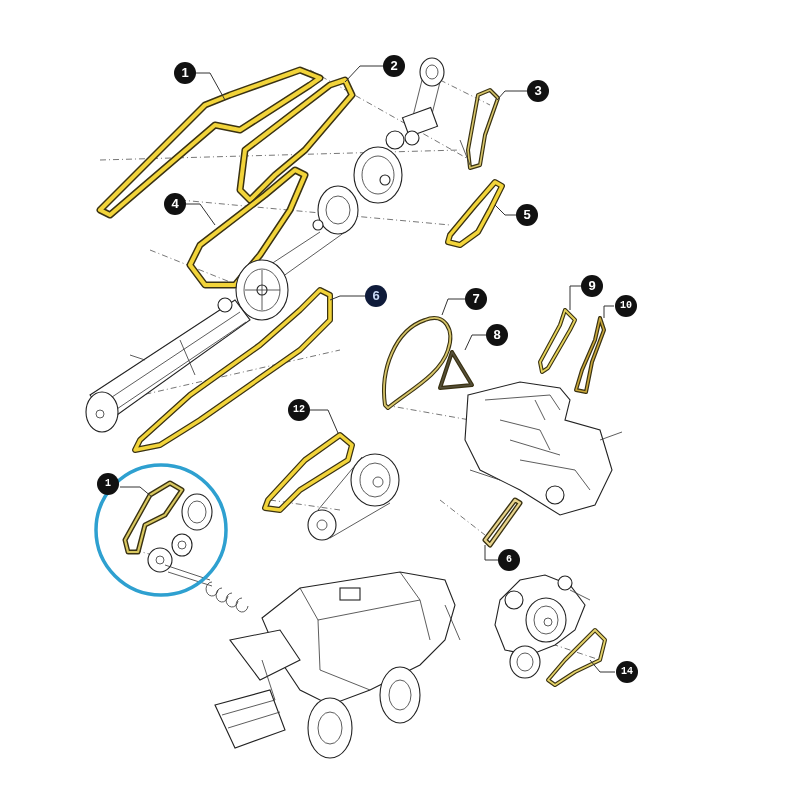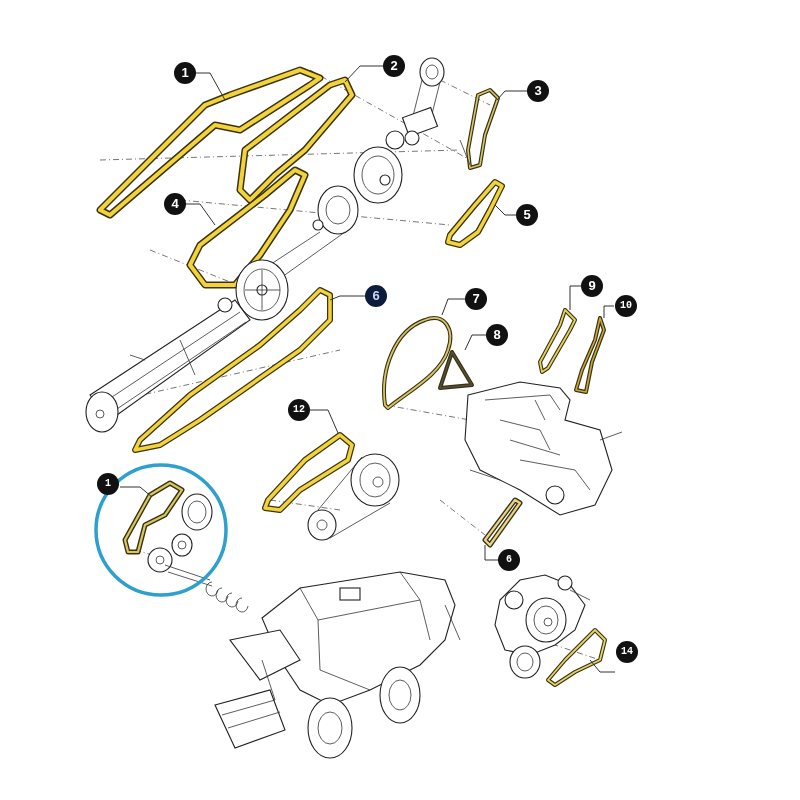--- a/index.html
+++ b/index.html
@@ -225,15 +225,15 @@
   <div class="callout" style="left:175px;top:204px">4</div>
   <div class="callout" style="left:527px;top:215px">5</div>
   <div class="callout alt" style="left:376px;top:296px">6</div>
   <div class="callout" style="left:476px;top:299px">7</div>
   <div class="callout" style="left:497px;top:335px">8</div>
   <div class="callout" style="left:592px;top:286px">9</div>
   <div class="callout small" style="left:626px;top:306px">10</div>
   <div class="callout small" style="left:509px;top:560px">6</div>
   <div class="callout small" style="left:299px;top:410px">12</div>
   <div class="callout small" style="left:108px;top:484px">1</div>
-  <div class="callout small" style="left:627px;top:652px">14</div>
+  <div class="callout small" style="left:627px;top:672px">14</div>
 
 </div>
 
 </body></html>

